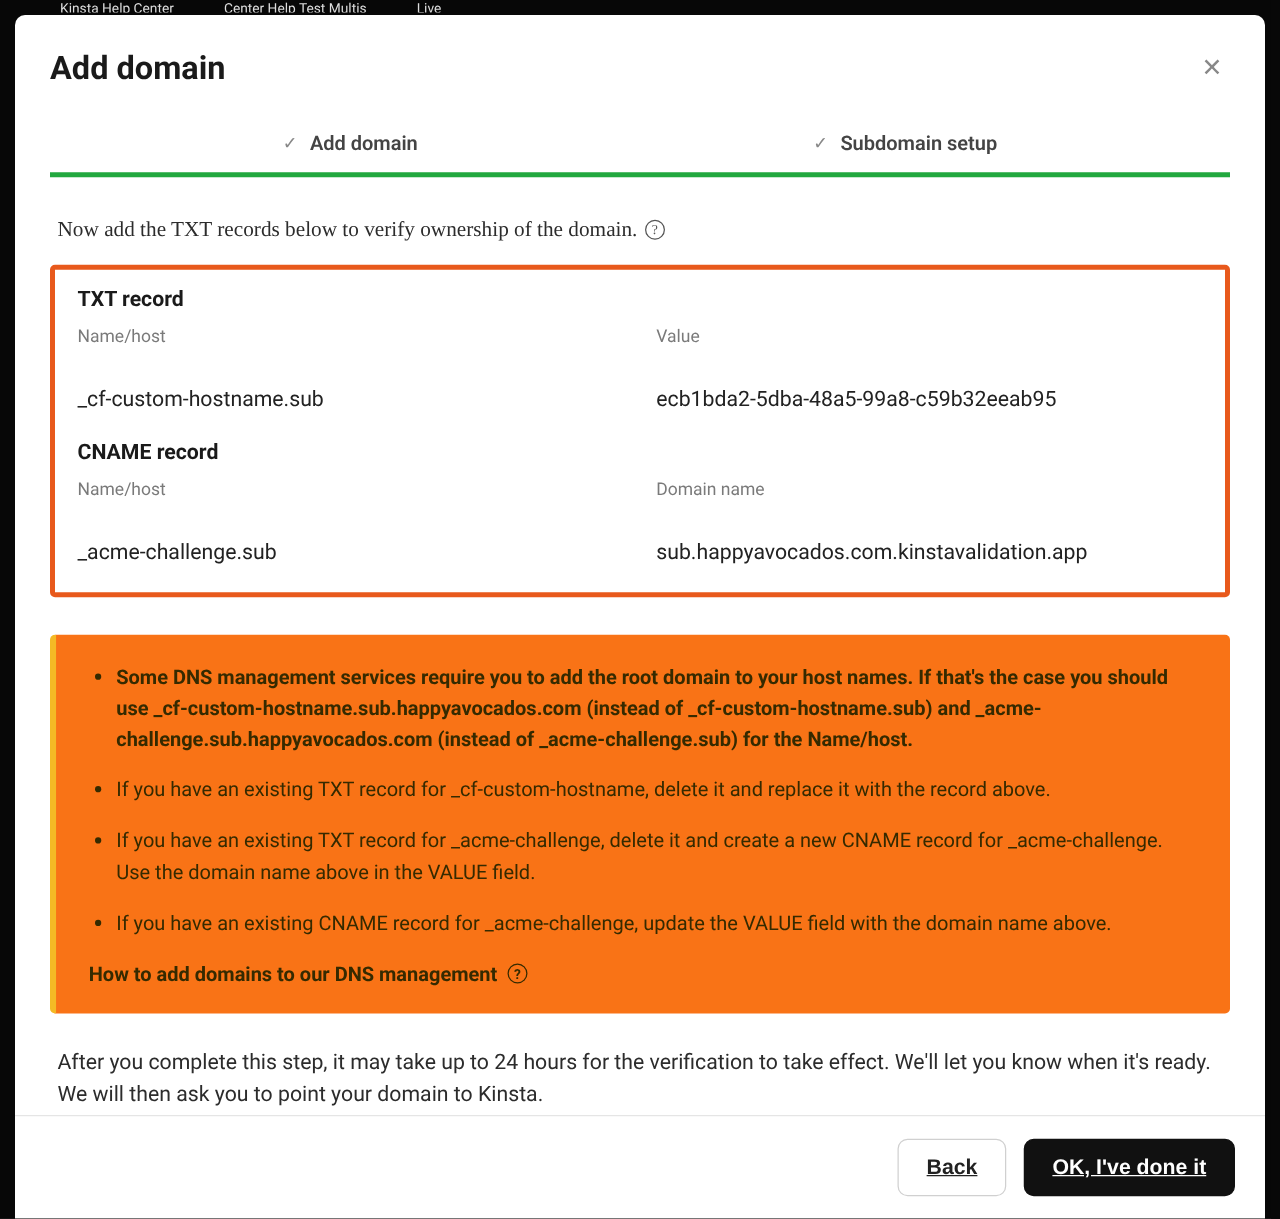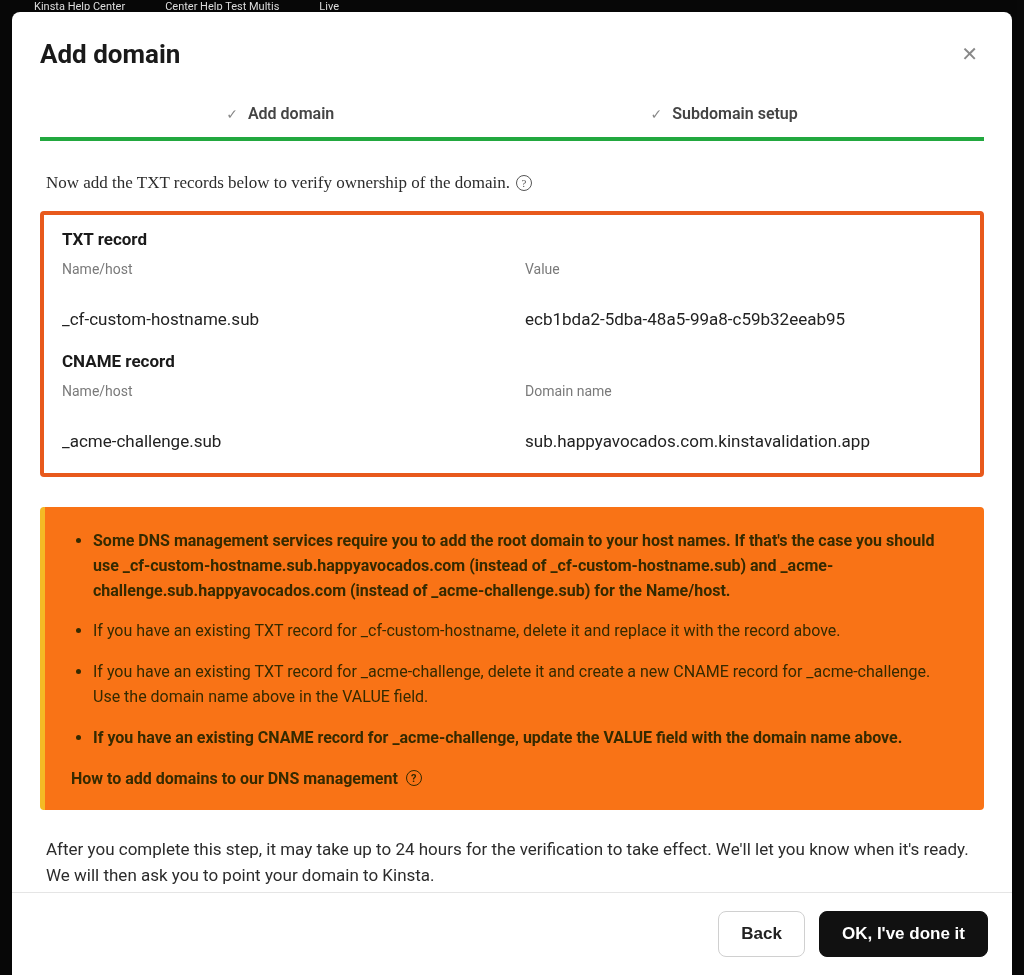--- a/index.html
+++ b/index.html
@@ -43,34 +43,34 @@
   .alert {
     margin-top: 30px;
     background: #f97316;
     border-left: 5px solid #f4ba25;
     border-radius: 4px;
     padding: 22px 26px 22px 26px;
     color: #352a00;
   }
   .alert ul { list-style: disc; padding-left: 22px; }
   .alert li { font-size: 16px; line-height: 1.55; margin-bottom: 16px; }
-  .alert li:last-of-type { margin-bottom: 18px; font-weight: bold; }
+  .alert li:last-of-type { margin-bottom: 18px; }
   .alert li.bold { font-weight: 700; }
   .alert-link { font-weight: 700; font-size: 16px; display: inline-flex; align-items: center; gap: 8px; color: #352a00; cursor: pointer; }
   .alert-link .help-icon { border-color: #352a00; color: #352a00; }
   .outro { margin-top: 26px; font-size: 17px; line-height: 1.55; color: #2c2c2c; padding: 0 6px; }
   .footer {
     border-top: 1px solid #e5e5e5;
     padding: 18px 24px; display: flex; justify-content: flex-end; gap: 14px;
   }
-  .btn { font-size: 17px; font-weight: 600; padding: 12px 22px; border-radius: 8px; cursor: pointer; }
+  .btn { font-size: 17px; font-weight: 600; padding: 12px 22px; border-radius: 8px; cursor: pointer; text-decoration: underline; }
   .btn-secondary { background: #fff; border: 1px solid #d0d0d0; color: #222; }
   .btn-primary { background: #111; border: 1px solid #111; color: #fff; }
   
-  .tabbar { position:absolute; top:0; left:4px; right:0; height:10px; display:flex; gap:40px; padding-left:30px; font-size:11px; color:#ddd; overflow:hidden; white-space:nowrap;}
+  .tabbar { position:absolute; top:0; left:18px; right:0; height:10px; display:flex; gap:40px; padding-left:30px; font-size:11px; color:#ddd; overflow:hidden; white-space:nowrap;}
 </style>
 </head>
 <body>
 
 <div class="backdrop">
   <div class="tabbar">
     <span>Kinsta Help Center</span>
     <span>Center Help Test Multis</span>
     <span>Live</span>
   </div>

